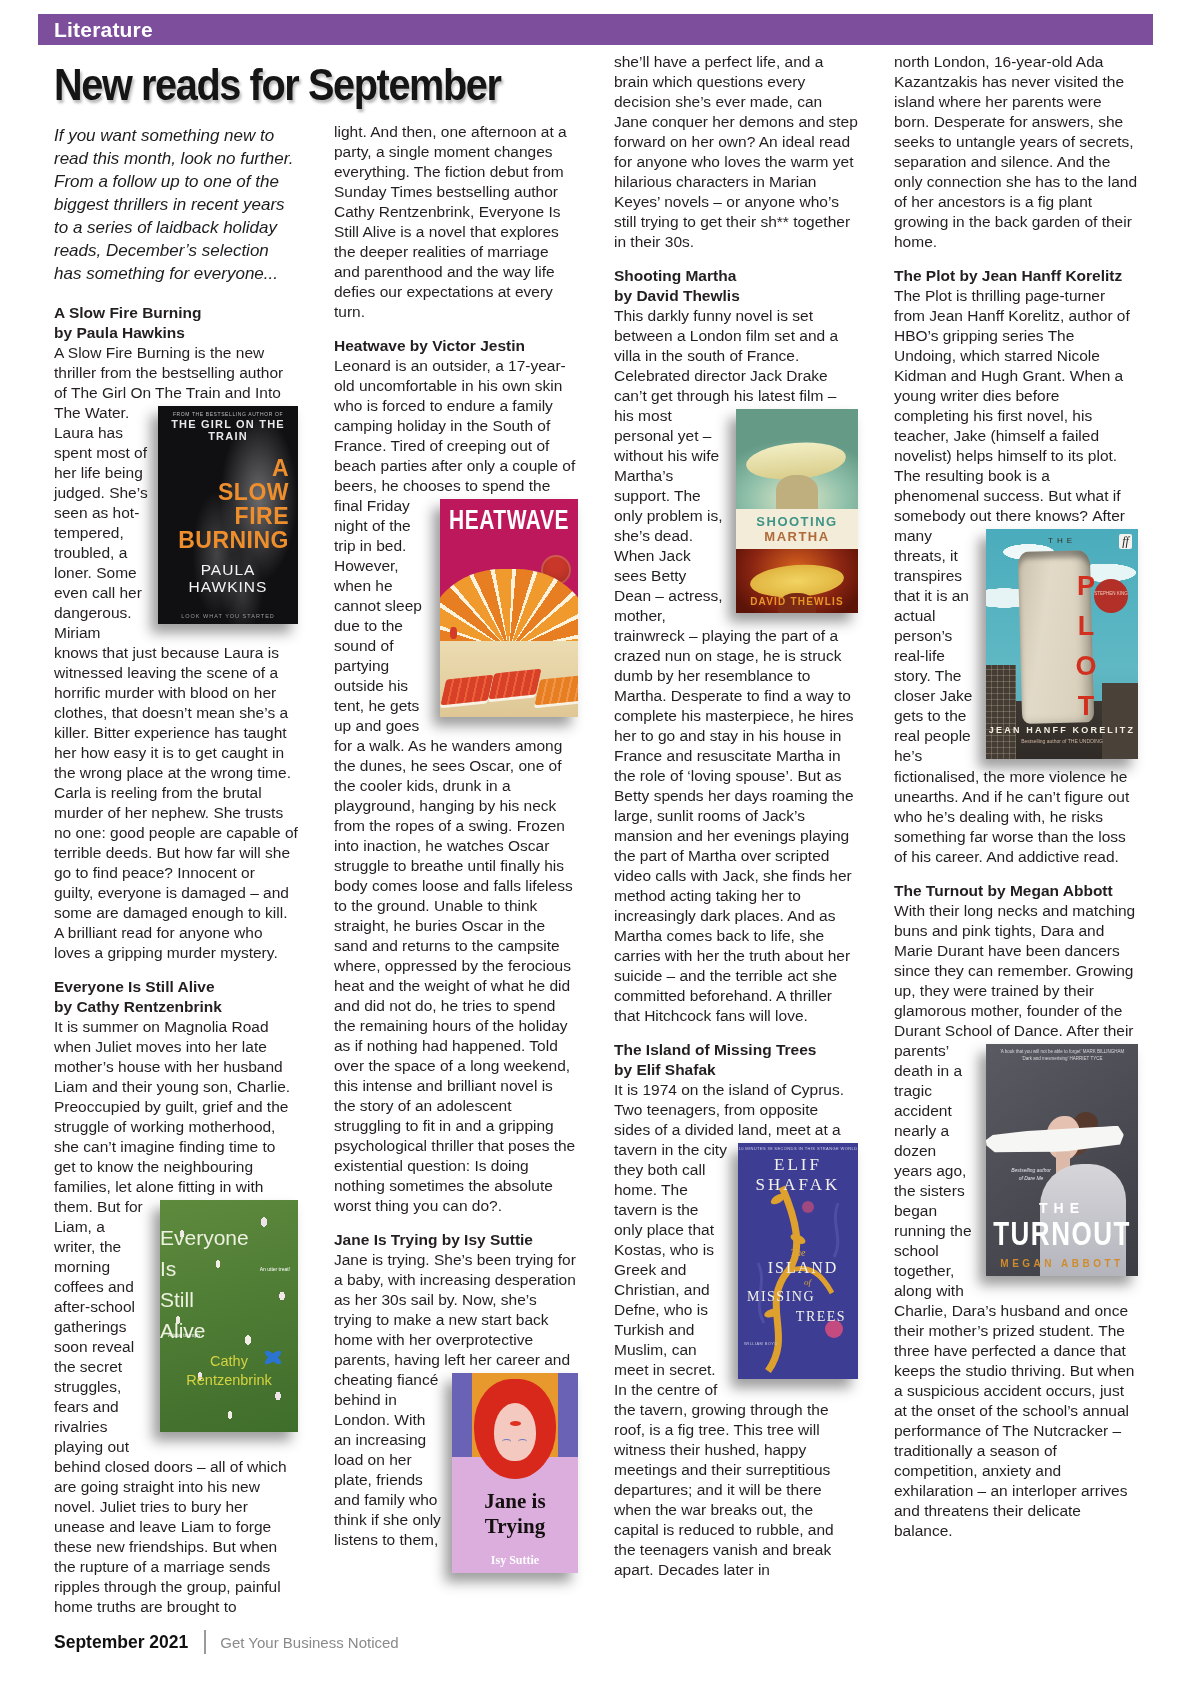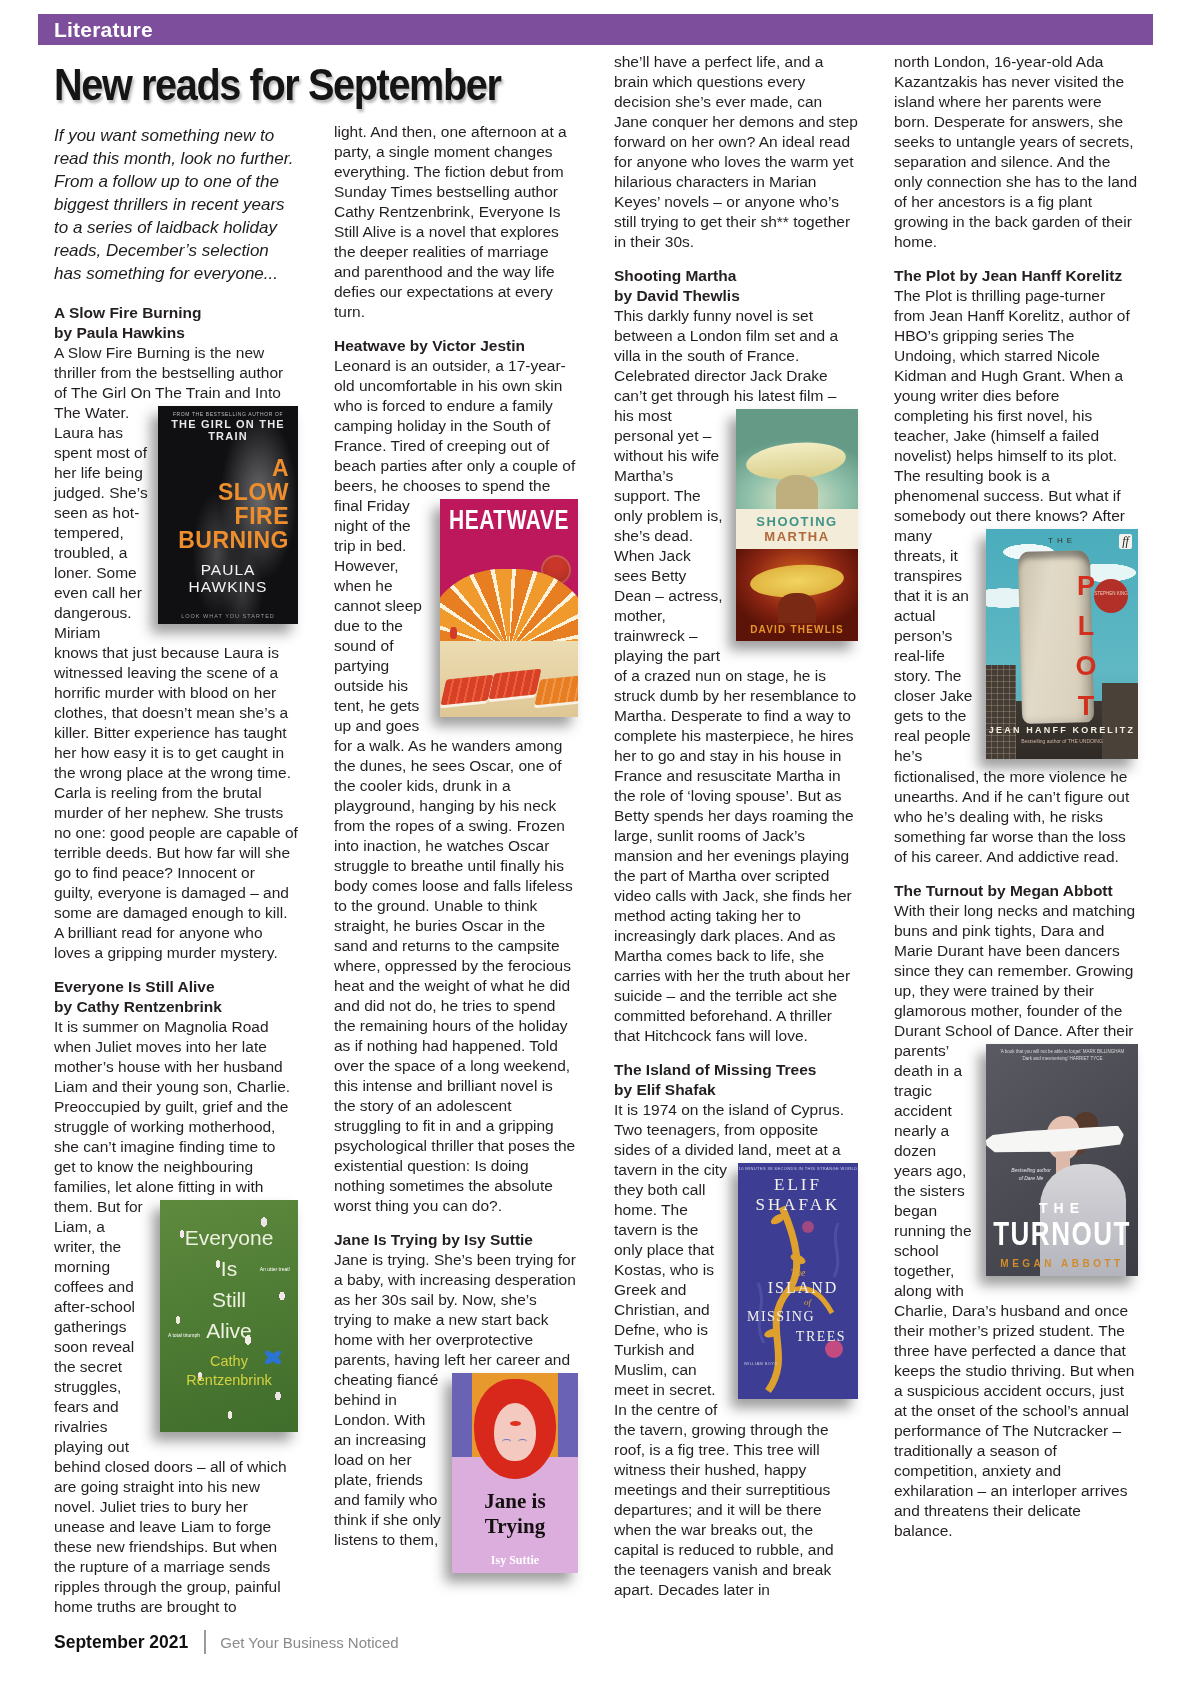--- a/index.html
+++ b/index.html
@@ -61,21 +61,21 @@
       radial-gradient(4px 7px at 22px 34px,#f2e6ec 60%,transparent 61%),
       radial-gradient(5px 8px at 104px 22px,#efe3ea 60%,transparent 61%),
       radial-gradient(4px 6px at 58px 64px,#f4ece6 60%,transparent 61%),
       radial-gradient(5px 7px at 122px 96px,#f2e6ec 60%,transparent 61%),
       radial-gradient(4px 7px at 18px 120px,#efe9e0 60%,transparent 61%),
       radial-gradient(5px 8px at 88px 140px,#f4ece6 60%,transparent 61%),
       radial-gradient(4px 6px at 40px 176px,#f2e6ec 60%,transparent 61%),
       radial-gradient(5px 7px at 118px 196px,#efe3ea 60%,transparent 61%),
       radial-gradient(4px 6px at 70px 215px,#f4ece6 60%,transparent 61%),
       linear-gradient(163deg,#5d8a3d,#3f6d2b);}
-  .ev-title{top:22px;left:0;right:0;text-align:center;color:#eef0e0;font-size:21px;line-height:31px;font-weight:normal;}
+  .ev-title{top:22px;left:0;right:0;color:#eef0e0;font-size:21px;line-height:31px;font-weight:normal;}
   .ev-title span{display:block;}
   .ev-q1{top:66px;right:8px;color:#ffffff;font-size:5px;}
   .ev-q2{top:132px;left:8px;color:#ffffff;font-size:5px;}
   .ev-author{top:152px;left:0;right:0;text-align:center;color:#d5d240;font-size:14.5px;line-height:19px;}
   .ev-author span{display:block;}
   .ev-fly{top:148px;right:12px;width:26px;height:20px;}
   .ev-fly:before,.ev-fly:after{content:"";position:absolute;width:20px;height:7px;background:#2b74d2;border-radius:50%;top:6px;left:3px;}
   .ev-fly:before{transform:rotate(38deg);}
   .ev-fly:after{transform:rotate(-38deg);}
 
@@ -99,21 +99,21 @@
   .ja-hair{top:6px;left:22px;width:82px;height:100px;background:#d8281c;border-radius:46% 46% 50% 50%;}
   .ja-face{top:30px;left:42px;width:42px;height:58px;background:#f4c9bf;border-radius:50% 50% 46% 46%;}
   .ja-lips{top:48px;left:58px;width:11px;height:5px;background:#e03020;border-radius:50%;}
   .ja-eye1,.ja-eye2{top:66px;width:9px;height:5px;border-top:1.6px solid #6a78c0;border-radius:50%;}
   .ja-eye1{left:50px;}.ja-eye2{left:66px;}
   .ja-title{top:116px;left:0;right:0;text-align:center;font-family:"Liberation Serif",serif;font-weight:bold;font-size:21px;line-height:25px;color:#141010;}
   .ja-title span{display:block;}
   .ja-author{bottom:5px;left:0;right:0;text-align:center;color:#ffffff;font-family:"Liberation Serif",serif;font-weight:bold;font-size:12px;}
 
   
-  .cov-martha{width:122px;height:232px;background:#f2ecd8;}
+  .cov-martha{width:122px;height:204px;background:#f2ecd8;}
   .ma-top{top:0;left:0;right:0;height:100px;background:radial-gradient(90px 60px at 50% 90%,#dfe8c6 0%,#8fc0aa 55%,#649a86 100%);}
   .ma-hat1{top:34px;left:10px;width:100px;height:36px;background:linear-gradient(#f2eec4,#d9cd8a);border-radius:50%;transform:rotate(-5deg);}
   .ma-bust1{top:66px;left:40px;width:42px;height:34px;background:#bfae7e;border-radius:45% 45% 0 0;}
   .ma-mid{top:100px;left:0;right:0;height:40px;background:#f2ecd8;text-align:center;}
   .ma-t1{position:static !important;display:block;color:#3f9488;font-weight:bold;font-size:13px;letter-spacing:1.5px;margin-top:5px;}
   .ma-t2{position:static !important;display:block;color:#b06a3a;font-weight:bold;font-size:13px;letter-spacing:1.5px;}
   .ma-bot{top:140px;left:0;right:0;bottom:0;background:radial-gradient(70px 55px at 50% 32%,#d8641e 0%,#8a2412 65%,#5c1408 100%);}
   .ma-hat2{top:156px;left:14px;width:94px;height:32px;background:radial-gradient(#f2d462,#d9a832);border-radius:50%;transform:rotate(-4deg);}
   .ma-bust2{top:184px;left:42px;width:38px;height:30px;background:#7a2a14;border-radius:45% 45% 0 0;}
   .ma-author{bottom:6px;left:0;right:0;text-align:center;color:#e8952a;font-weight:bold;font-size:10px;letter-spacing:1.2px;}

